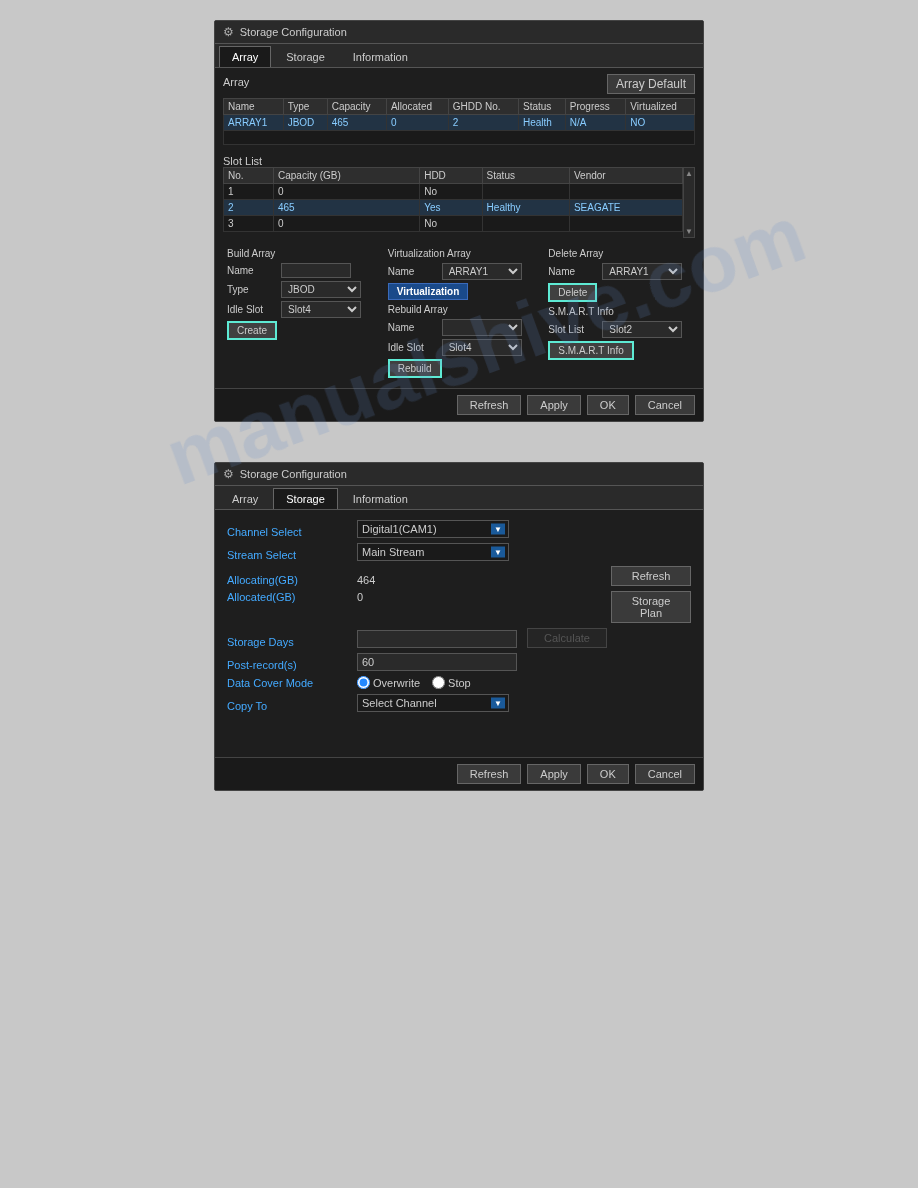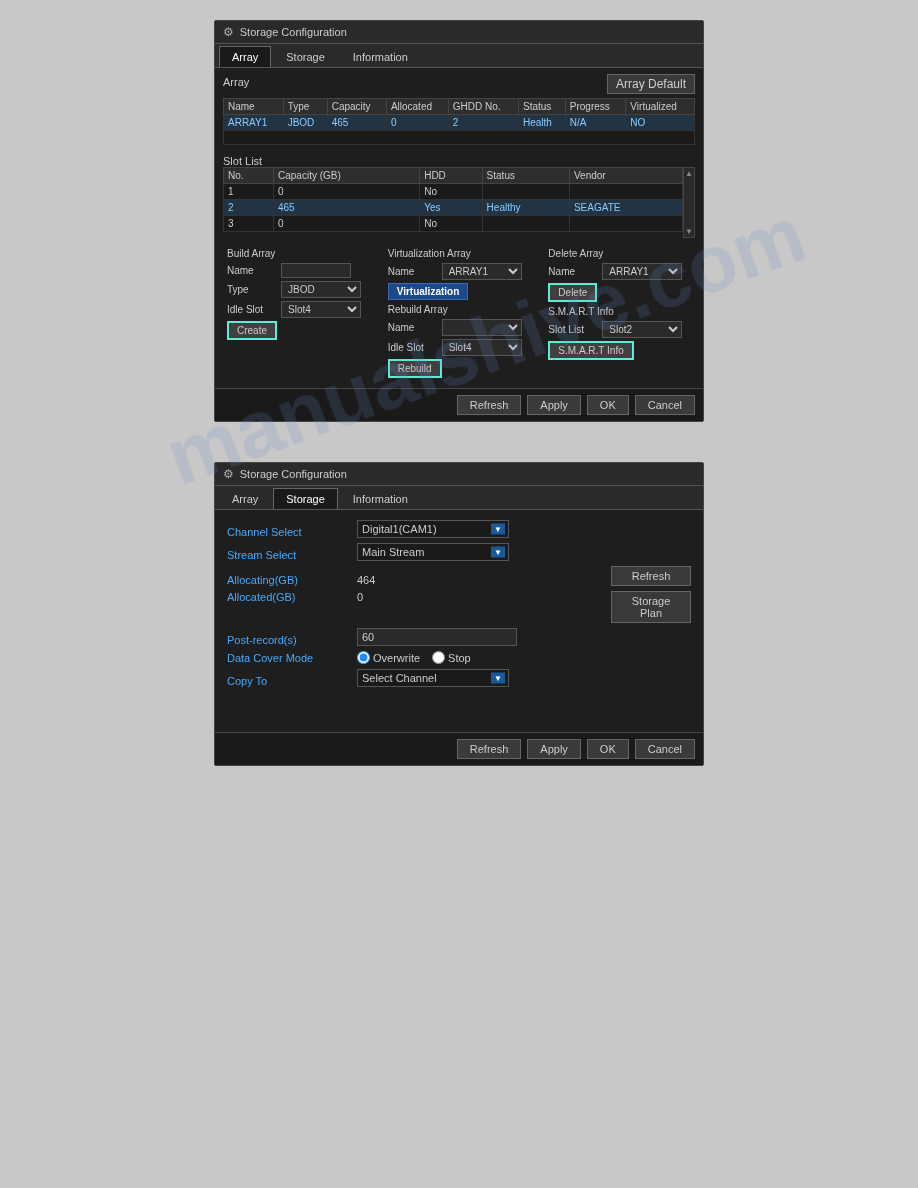--- a/index.html
+++ b/index.html
@@ -555,20 +555,27 @@
 
     <div class="form-row2" style="align-items:flex-start;">
       <span class="label2">Allocated(GB)</span>
       <span class="value2">0</span>
       <div class="right-btn-group">
         <button class="side-btn">Storage Plan</button>
       </div>
     </div>
 
 
+    <div class="form-row2">
+      <span class="label2">Storage Days</span>
+      <input type="text" class="input2" value="" style="">
+      <div class="right-btn-group">
+        <button class="side-btn side-btn-disabled">Calculate</button>
+      </div>
+    </div>
 
 
     <div class="form-row2">
       <span class="label2">Post-record(s)</span>
       <input type="text" class="input2" value="60" style="">
     </div>
 
     <div class="form-row2">
       <span class="label2">Data Cover Mode</span>
       <div class="radio-group">

